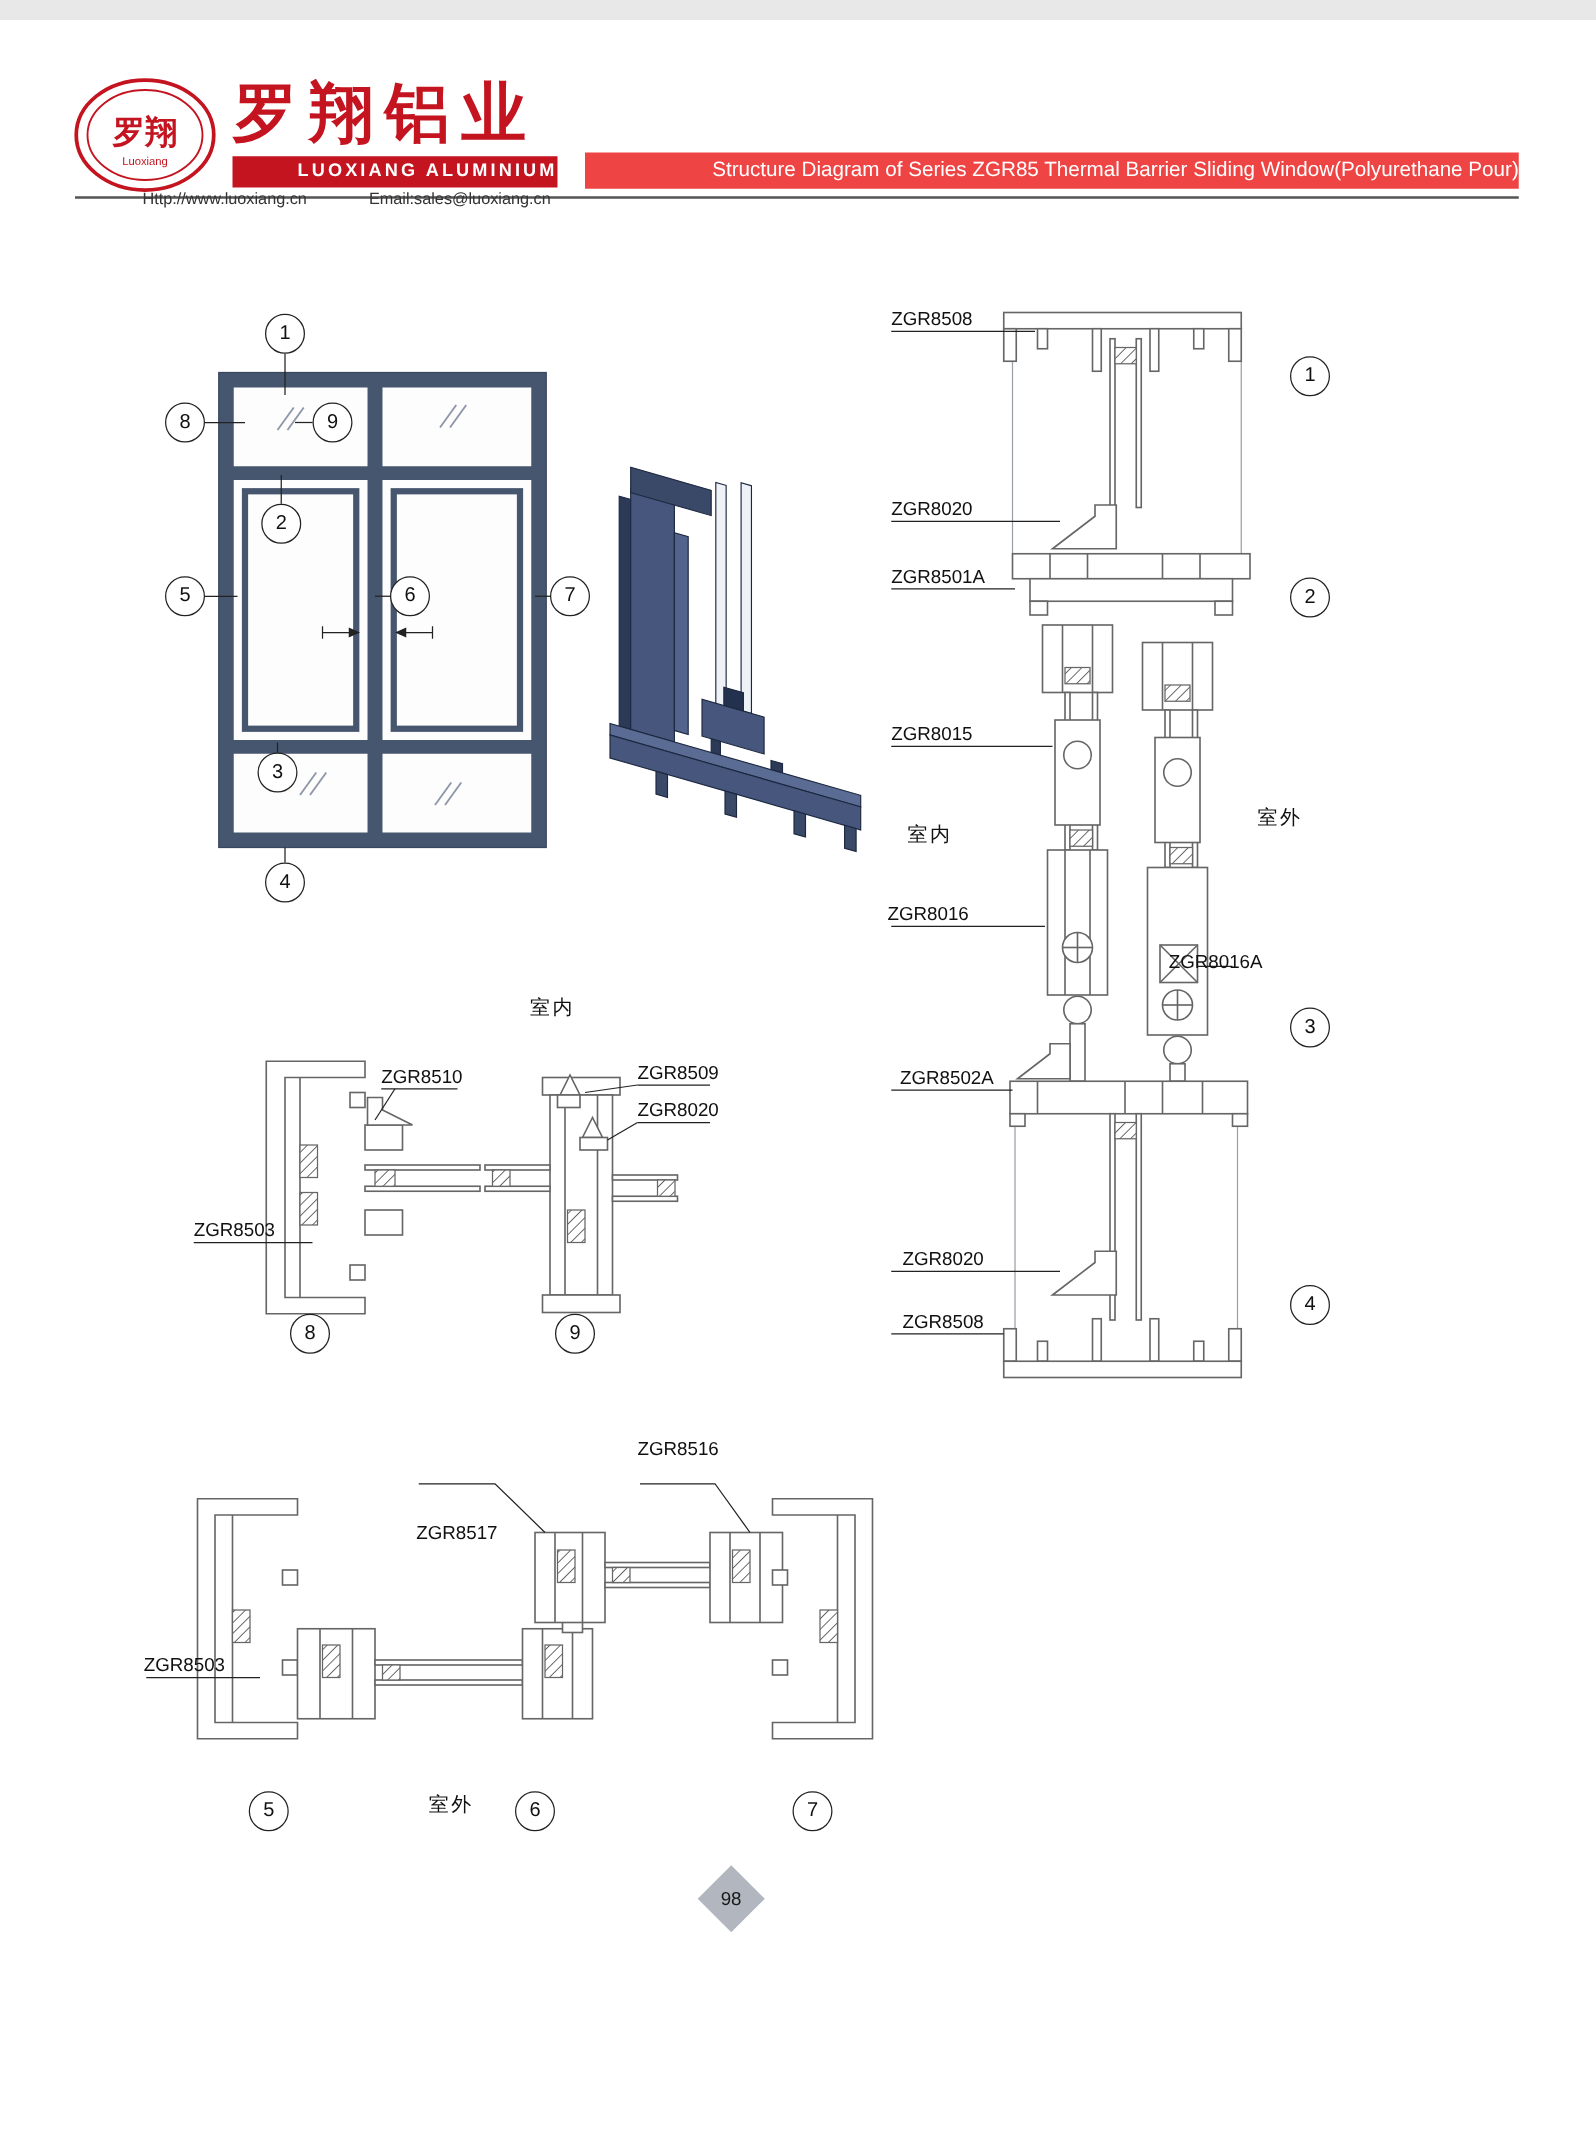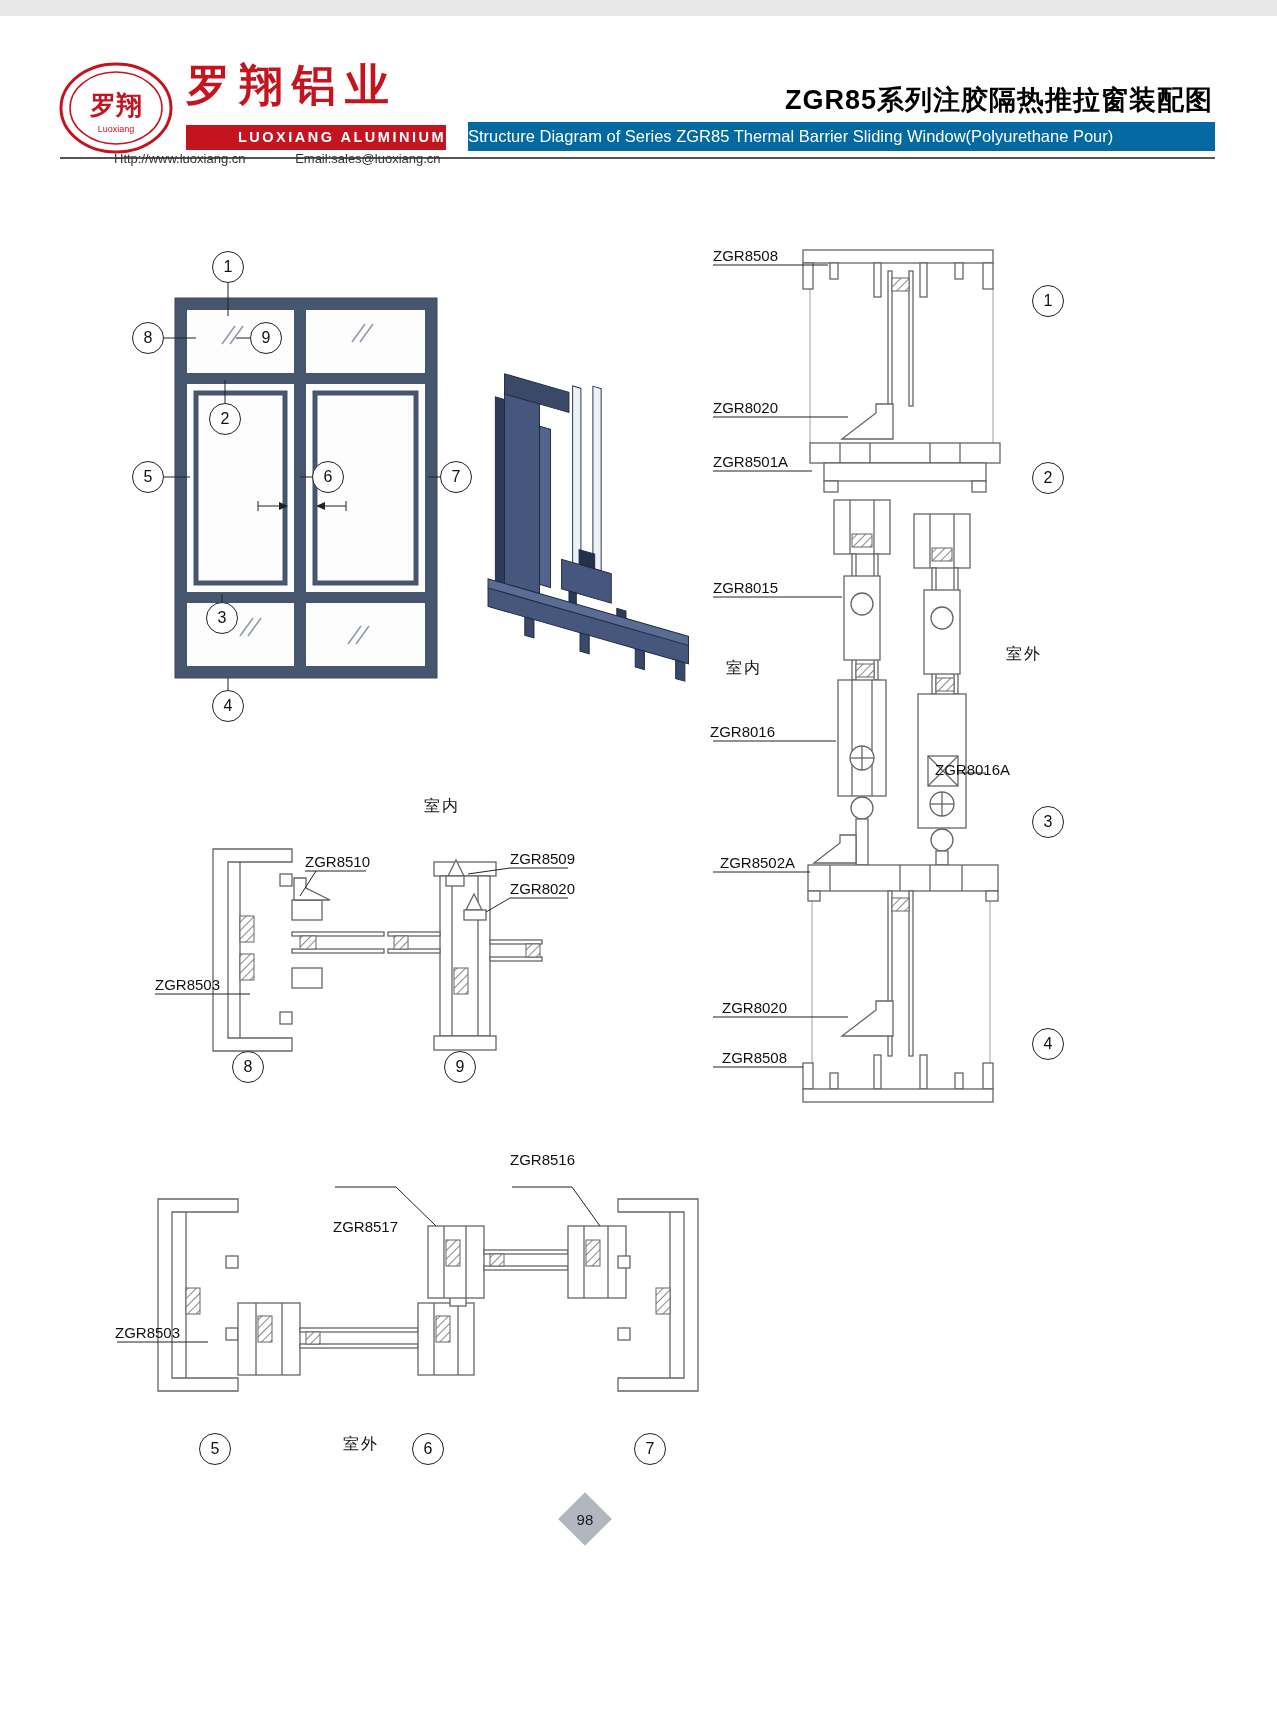--- a/index.html
+++ b/index.html
@@ -1,27 +1,27 @@
 <!DOCTYPE html>
 <html><head>
 <meta charset="utf-8">
 <style>
   html,body{margin:0;padding:0;background:#e8e8e8;}
   .page{position:relative;width:1277px;height:1721px;background:#ffffff;
         font-family:"Liberation Sans","DejaVu Sans",sans-serif;overflow:hidden;margin:16px auto;}
   svg.art{position:absolute;left:0;top:0;z-index:1;}
   .hdr-el{position:absolute;z-index:2;}
-  .brand-cn{left:186px;top:40px;font-size:44px;font-weight:bold;color:#c41420;
+  .brand-cn{left:186px;top:40px;font-size:52px;font-weight:bold;color:#c41420;
             letter-spacing:9px;font-family:"DejaVu Serif","Liberation Serif",serif;}
   .brand-bar{left:186px;top:109px;width:260px;height:25px;background:#c41420;color:#fff;
              font-size:14.5px;font-weight:bold;letter-spacing:2.5px;text-align:right;line-height:25px;}
   .title-cn{left:700px;top:66px;width:513px;text-align:right;font-size:27px;font-weight:bold;
             color:#000;letter-spacing:1px;}
-  .title-banner{left:468px;top:106px;width:747px;height:29px;background:#0369a1;color:#fff;
-                font-size:16.5px;line-height:29px;text-align:left;}
+  .title-banner{left:468px;top:106px;width:747px;height:29px;background:#ef4444;color:#fff;
+                font-size:16.5px;line-height:29px;text-align:right;}
   .hdr-rule{left:60px;top:141px;width:1155px;height:2px;background:#555;}
   .contact{left:114px;top:135px;font-size:13px;color:#333;}
   .contact span{margin-right:46px;}
   .lbl{position:absolute;z-index:3;font-size:15px;color:#111;white-space:nowrap;}
   .cjk{font-size:16px;letter-spacing:2px;}
   .callout{position:absolute;z-index:3;width:32px;height:32px;box-sizing:border-box;
            border:1.6px solid #222;border-radius:50%;background:#fff;display:flex;
            align-items:center;justify-content:center;font-size:16px;color:#111;}
   .diamond{position:absolute;z-index:3;left:566px;top:1484px;width:38px;height:38px;
            background:#b2b7bf;transform:rotate(45deg);display:flex;align-items:center;justify-content:center;}
@@ -34,21 +34,20 @@
 
   <svg class="hdr-el" style="left:56px;top:42px;z-index:2" width="122" height="102">
     <ellipse cx="60" cy="50" rx="55" ry="44" fill="none" stroke="#c41420" stroke-width="3"></ellipse>
     <ellipse cx="60" cy="50" rx="46" ry="36" fill="none" stroke="#c41420" stroke-width="1.5"></ellipse>
     <text x="60" y="56" text-anchor="middle" font-size="26" font-weight="bold" fill="#c41420">罗翔</text>
     <text x="60" y="74" text-anchor="middle" font-size="9" fill="#c41420">Luoxiang</text>
   </svg>
 
   <div class="hdr-el brand-cn">罗翔铝业</div>
   <div class="hdr-el brand-bar">LUOXIANG ALUMINIUM</div>
-  <div class="hdr-el title-cn">ZGR85系列注胶隔热推拉窗装配图</div>
   <div class="hdr-el title-banner">Structure Diagram of Series ZGR85 Thermal Barrier Sliding Window(Polyurethane Pour)</div>
   <div class="hdr-el hdr-rule"></div>
   <div class="hdr-el contact">
     <span>Http://www.luoxiang.cn</span>
     <span>Email:sales@luoxiang.cn</span>
   </div>
 
   <svg class="art" width="1277" height="1721" viewBox="0 0 1277 1721">
     <defs>
       <pattern id="hat" width="6" height="6" patternUnits="userSpaceOnUse" patternTransform="rotate(45)">

